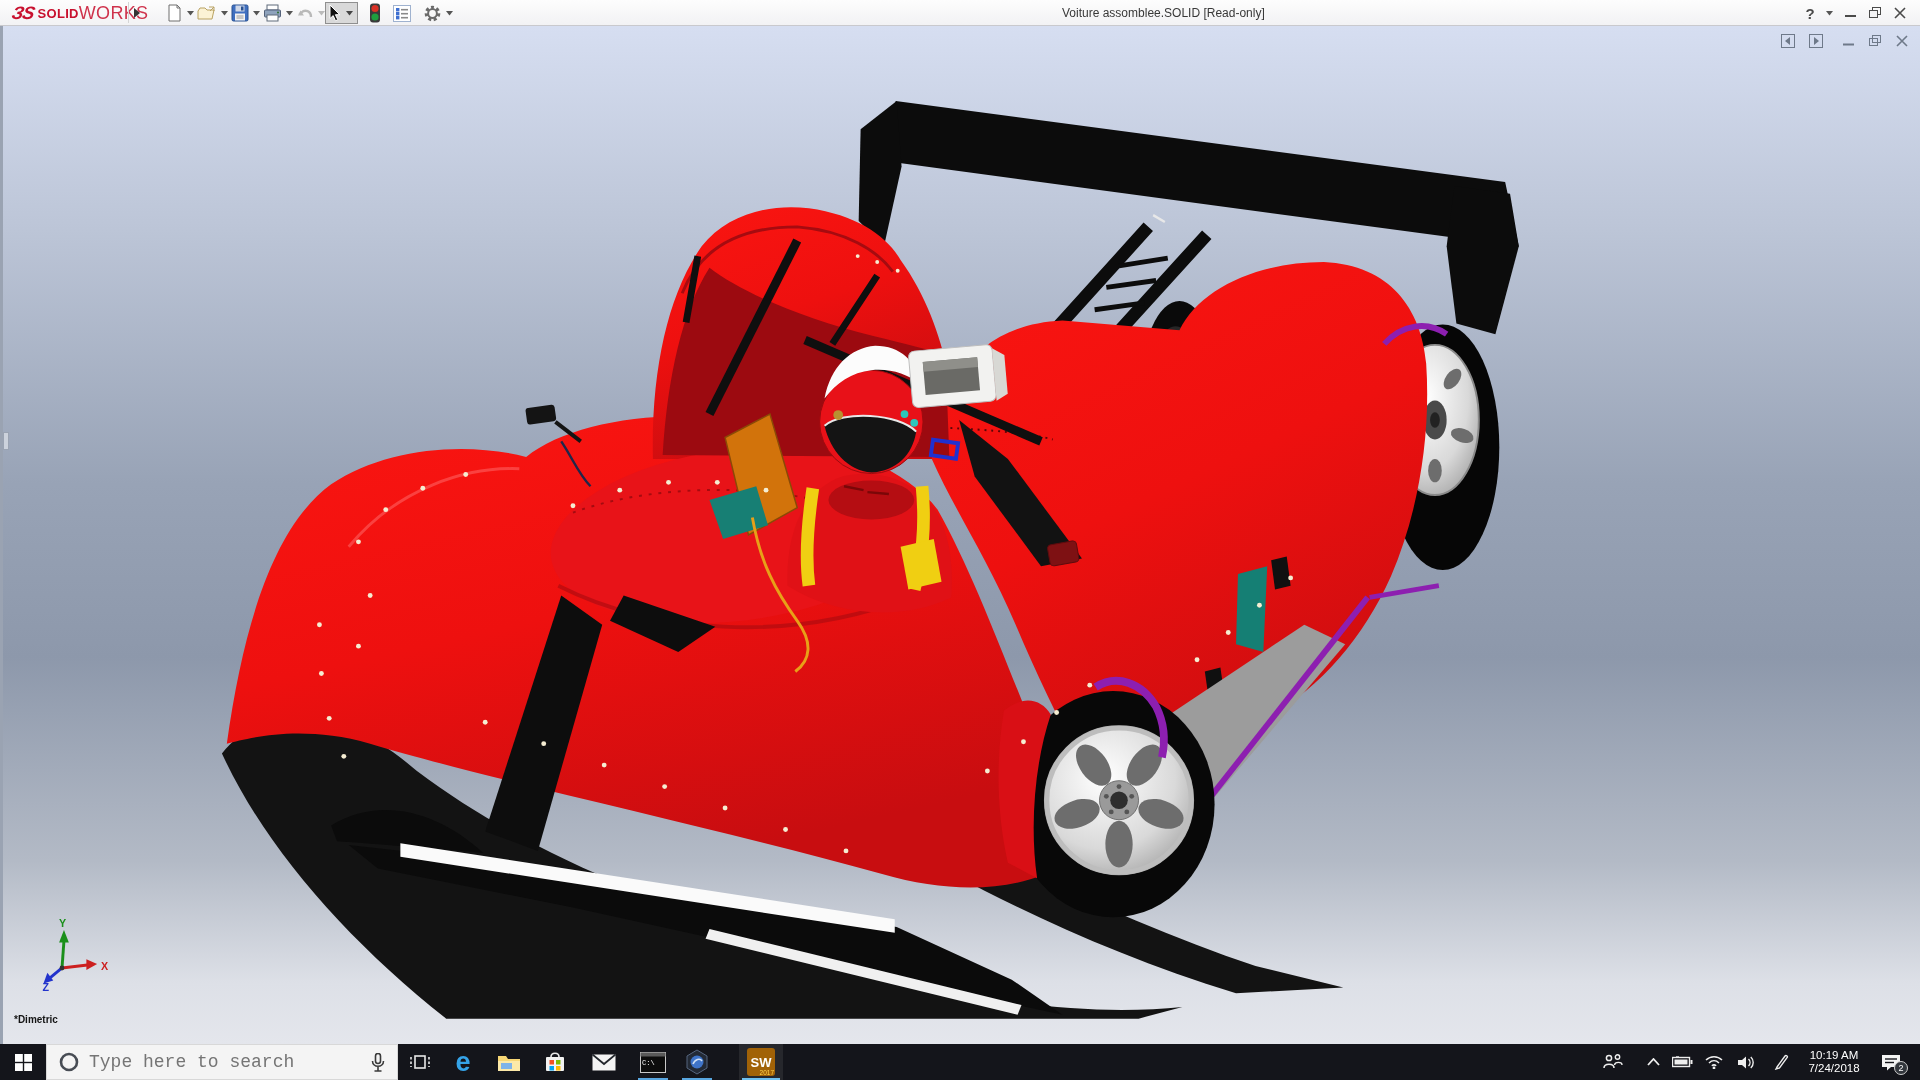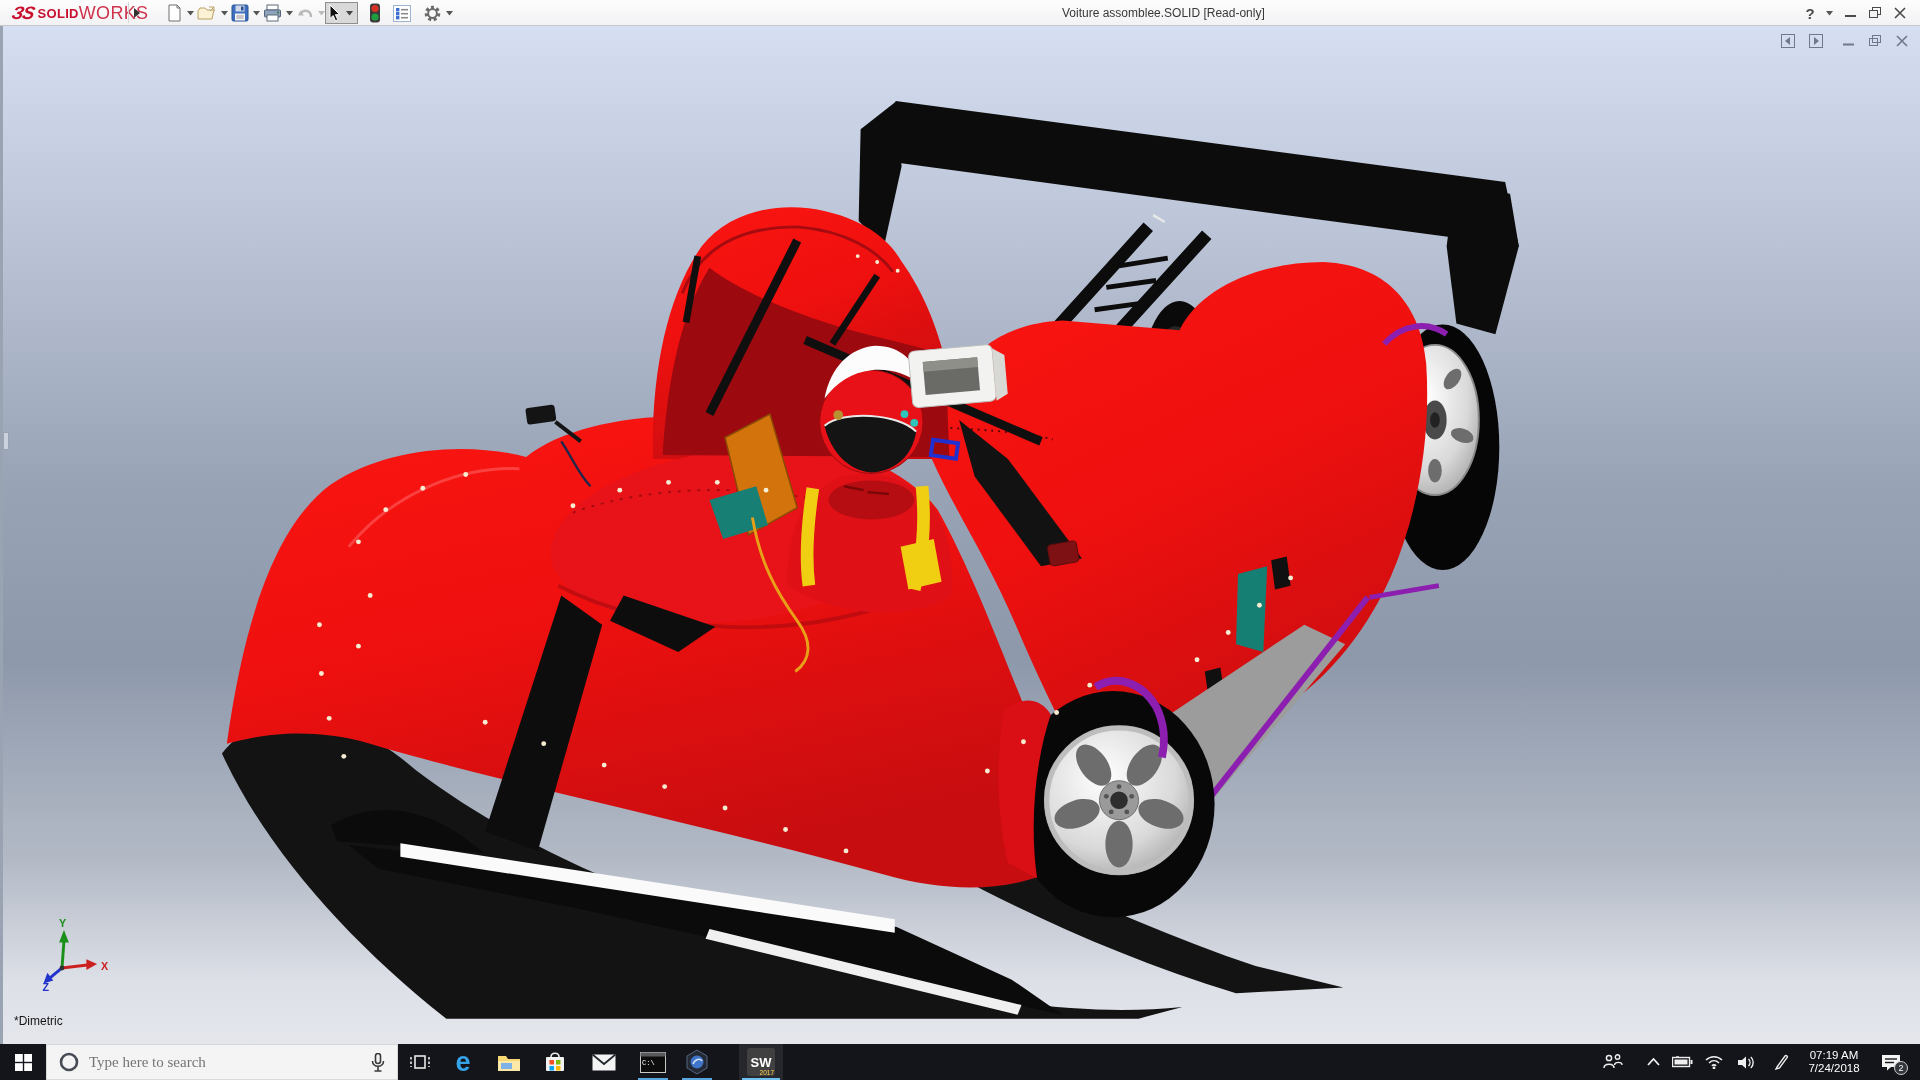--- a/index.html
+++ b/index.html
@@ -15,28 +15,28 @@
   .tb-icons{position:absolute;left:163px;top:0;height:26px;display:flex;align-items:center}
   .tbi{height:24px;display:flex;align-items:center;justify-content:center;padding:0 3px}
   .caret{width:8px;height:24px;display:flex;align-items:center;justify-content:center}
   .sel-box{border:1px solid #8f8f8f;background:#d9d9d9;height:22px;display:flex;align-items:center;padding:0 2px}
   #wintitle{position:absolute;left:1062px;top:0;height:26px;line-height:26px;font-size:12px;color:#383838}
   .winctl{position:absolute;top:0;height:26px;display:flex;align-items:center;color:#4a4a4a}
   
   #viewport{position:absolute;left:0;top:26px;width:1920px;height:1018px;overflow:hidden;
     background:linear-gradient(180deg,#d6def1 0%,#bcc5d7 20%,#98a3b6 45%,#8d98ab 62%,#b3bac6 82%,#dde0e7 94%,#e4e6ec 100%);
     border-left:3px solid #9aa3b2}
-  #viewlabel{position:absolute;left:11px;top:988px;font-size:12px;font-weight:400;color:#141414}
+  #viewlabel{position:absolute;left:11px;top:988px;font-size:10px;font-weight:700;color:#141414}
   #vp-ctl{position:absolute;right:12px;top:8px;display:flex;align-items:center;gap:14px;color:#6e7989}
   #left-handle{position:absolute;left:0;top:406px;width:6px;height:18px;background:#ccd2dc;border:1px solid #9aa3b2}
   
   #taskbar{position:absolute;left:0;top:1044px;width:1920px;height:36px;background:#14151b;z-index:40;color:#eee}
   #startbtn{position:absolute;left:0;top:0;width:46px;height:36px;display:flex;align-items:center;justify-content:center}
   #searchbox{position:absolute;left:46px;top:0;width:352px;height:36px;background:#f4f4f4;border:1px solid #d8d8d8;display:flex;align-items:center}
-  #searchbox input{border:0;outline:0;background:transparent;font-size:15px;color:#5e5e5e;flex:1;font-family:Liberation Serif, serif}
+  #searchbox input{border:0;outline:0;background:transparent;font-size:18px;color:#5e5e5e;flex:1;font-family:Liberation Mono, monospace}
   .tb-app{position:absolute;top:0;width:44px;height:36px;display:flex;align-items:center;justify-content:center}
   .openline{position:absolute;bottom:0;left:7px;width:30px;height:2px;background:#58a6e0}
   .tray-ic{position:absolute;top:0;height:36px;display:flex;align-items:center;justify-content:center}
   #clock{position:absolute;left:1798px;top:0;width:72px;height:36px;display:flex;flex-direction:column;align-items:center;justify-content:center;font-size:11.5px;line-height:13px;color:#fff}
   .badge{position:absolute;right:-7px;bottom:-4px;width:14px;height:14px;border-radius:50%;background:#33373d;border:1px solid #cfcfcf;color:#fff;font-size:9px;display:flex;align-items:center;justify-content:center}
   svg{display:block}
 </style>
 </head>
 <body>
 
@@ -478,21 +478,21 @@
   </div>
   <div class="tb-app" style="left:675px">
     <svg width="24" height="26">
       <polygon points="12,1 22,7 22,19 12,25 2,19 2,7" fill="#232a36" stroke="#55657e"></polygon>
       <circle cx="12" cy="13" r="6.5" fill="#3f74c9"></circle>
       <path d="M8,15 C10,10 15,9 17,12" stroke="#cfe0f5" stroke-width="1.6" fill="none"></path>
     </svg>
     <div class="openline"></div>
   </div>
   <div class="tb-app" style="left:739px;background:rgba(255,255,255,0.08)">
-    <div style="position:relative;width:28px;height:28px;background:#404040;border-radius:3px;display:flex;align-items:center;justify-content:center">
+    <div style="position:relative;width:28px;height:28px;background:#a16207;border-radius:3px;display:flex;align-items:center;justify-content:center">
       <span style="font-size:13px;font-weight:800;color:#fff">SW</span>
       <span style="position:absolute;right:1px;bottom:0;font-size:6.5px;color:#ffd24a">2017</span>
     </div>
     <div class="openline" style="width:38px;left:3px;background:#6fc1f0"></div>
   </div>
 
   <div class="tray-ic" style="left:1598px;width:30px">
     <svg width="20" height="16">
       <circle cx="6" cy="4" r="2.6" fill="none" stroke="#eee" stroke-width="1.5"></circle>
       <path d="M1,14 C1,9 11,9 11,14" fill="none" stroke="#eee" stroke-width="1.5"></path>
@@ -524,21 +524,21 @@
       <polygon points="0,5 4,5 8,1.5 8,13.5 4,10 0,10" fill="#eee"></polygon>
       <path d="M10.5,4 C12.5,6 12.5,9 10.5,11 M12.8,2 C16,5 16,10 12.8,13" fill="none" stroke="#eee" stroke-width="1.4"></path>
     </svg>
   </div>
   <div class="tray-ic" style="left:1768px;width:28px">
     <svg width="16" height="16">
       <path d="M3,13 L11,2 C12,0.8 14,2 13.2,3.4 L5.5,14 L2,15 Z" fill="none" stroke="#eee" stroke-width="1.4"></path>
     </svg>
   </div>
   <div id="clock">
-    <span>07:19 AM</span>
+    <span>10:19 AM</span>
     <span>7/24/2018</span>
   </div>
   <div class="tray-ic" style="left:1874px;width:34px">
     <div style="position:relative">
       <svg width="20" height="17">
         <path d="M1,1 L19,1 L19,13 L10,13 L6,16.5 L6,13 L1,13 Z" fill="#f4f4f4"></path>
         <line x1="4" y1="5" x2="16" y2="5" stroke="#14151b" stroke-width="1.4"></line>
         <line x1="4" y1="8.5" x2="13" y2="8.5" stroke="#14151b" stroke-width="1.4"></line>
       </svg>
       <div class="badge">2</div>

